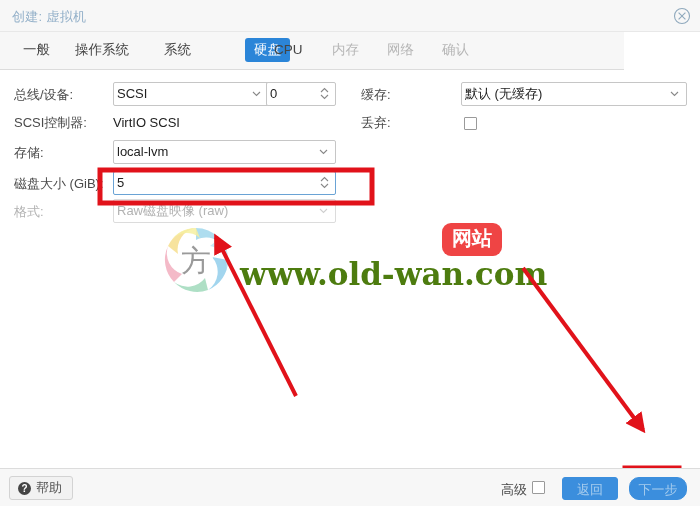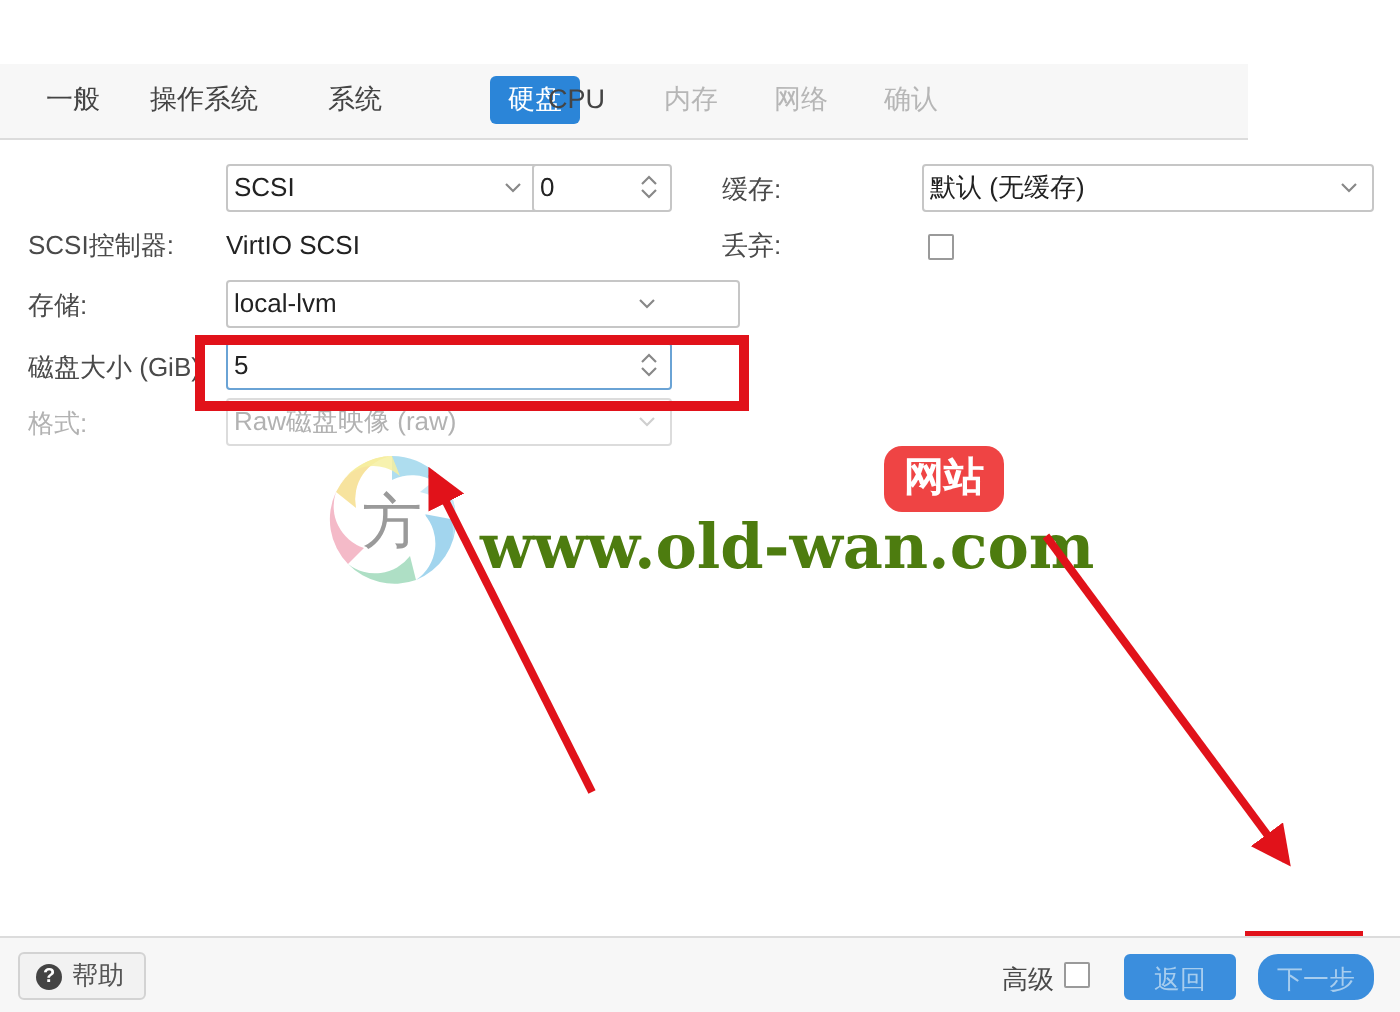--- a/index.html
+++ b/index.html
@@ -266,34 +266,45 @@
     white-space: nowrap;
   }
   .btn-back { right: 82px; width: 56px; }
   .btn-next { right: 13px; width: 58px; border-radius: 10px; }
 </style>
 </head>
 <body>
 
 <div id="app">
 
+  <div class="titlebar">
+    <div class="title-text">创建: 虚拟机</div>
+    <div class="close-btn">
+      <svg width="18" height="18" viewBox="0 0 18 18">
+        <circle cx="9" cy="9" r="7.5" fill="none" stroke="#8fa9bd" stroke-width="1.1"></circle>
+        <line x1="5.6" y1="5.6" x2="12.4" y2="12.4" stroke="#8fa9bd" stroke-width="1.1"></line>
+        <line x1="12.4" y1="5.6" x2="5.6" y2="12.4" stroke="#8fa9bd" stroke-width="1.1"></line>
+      </svg>
+    </div>
+  </div>
 
   <div class="tabbar">
     <div class="tab" style="left:14px;">一般</div>
     <div class="tab" style="left:66px;">操作系统</div>
     <div class="tab" style="left:155px;">系统</div>
     <div class="tab active" style="left:208px;">硬盘</div>
     <div class="tab" style="left:265px;">CPU</div>
     <div class="tab disabled" style="left:323px;">内存</div>
     <div class="tab disabled" style="left:378px;">网络</div>
     <div class="tab disabled" style="left:433px;">确认</div>
   </div>
 
   <div class="content">
 
+    <div class="flabel" style="left:14px; top:12px;">总线/设备:</div>
     <div class="field" style="left:113px; top:12px; width:156px;">SCSI</div>
     <div class="caret" style="left:252px; top:19px;">
       <svg width="9" height="9" viewBox="0 0 9 9">
           <polyline points="1,3 4.5,6.5 8,3" fill="none" stroke="#888" stroke-width="1.1"></polyline>
         </svg>
     </div>
     <div class="field" style="left:266px; top:12px; width:70px;">0</div>
     <div class="spin" style="left:320px; top:16px;">
       <svg width="9" height="15" viewBox="0 0 9 15">
         <polyline points="1,6 4.5,2.5 8,6" fill="none" stroke="#888" stroke-width="1.1"></polyline>
@@ -309,21 +320,21 @@
         </svg>
     </div>
 
     <div class="flabel" style="left:14px; top:40px;">SCSI控制器:</div>
     <div class="plain-value" style="left:113px; top:40px;">VirtIO SCSI</div>
 
     <div class="flabel" style="left:361px; top:40px;">丢弃:</div>
     <div class="chk" style="left:464px; top:47px;"></div>
 
     <div class="flabel" style="left:14px; top:70px;">存储:</div>
-    <div class="field" style="left:113px; top:70px; width:257px;">local-lvm</div>
+    <div class="field" style="left:113px; top:70px; width:223px;">local-lvm</div>
     <div class="caret" style="left:319px; top:77px;">
       <svg width="9" height="9" viewBox="0 0 9 9">
           <polyline points="1,3 4.5,6.5 8,3" fill="none" stroke="#888" stroke-width="1.1"></polyline>
         </svg>
     </div>
 
     <div class="flabel" style="left:14px; top:101px;">磁盘大小 (GiB):</div>
     <div class="field focused" style="left:113px; top:101px; width:223px;">5</div>
     <div class="spin" style="left:320px; top:105px;">
       <svg width="9" height="15" viewBox="0 0 9 15">

